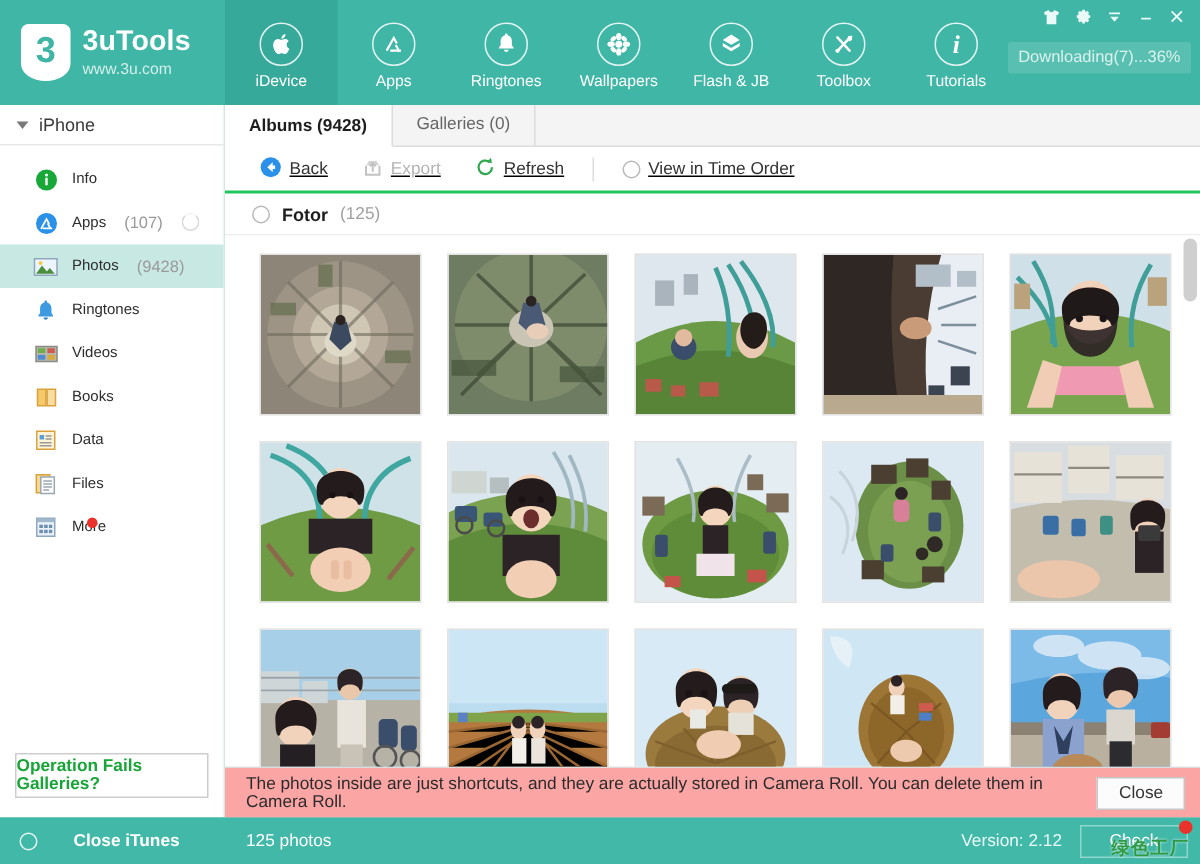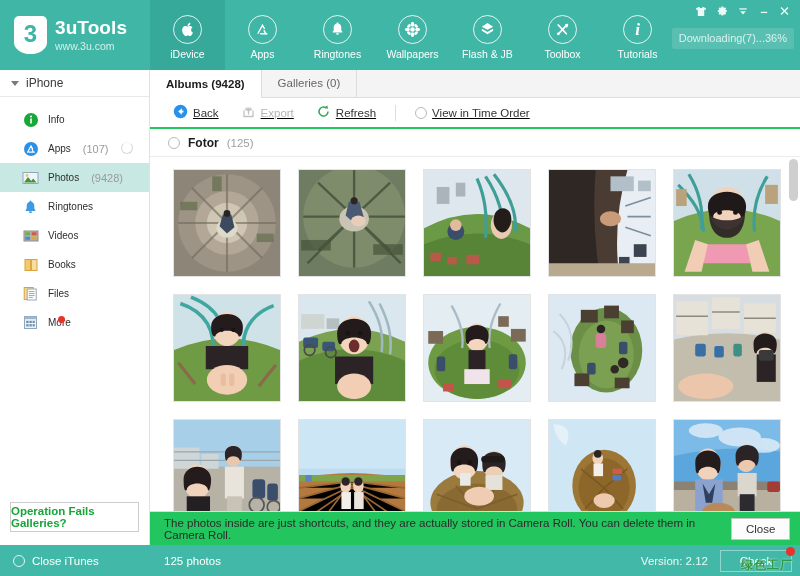--- a/index.html
+++ b/index.html
@@ -236,21 +236,21 @@
     width: 9px; height: 42px;
     background: #cfcfcf; border-radius: 5px;
     cursor: pointer;
   }
 
   
   .notice {
     flex: 0 0 34px;
     height: 34px;
     border-top: 1px solid #dcdcdc;
-    background: #22c55e;
+    background: #fca5a5;
     display: flex; align-items: center;
     padding: 0 10px 0 14px;
     justify-content: space-between;
   }
   .notice-text { font-size: 11.5px; color: #2b2b2b; }
   .notice-close {
     width: 62px; height: 22px;
     border: 1px solid #c6c6c6; background: #fcfcfc;
     font-size: 11.5px; color: #333;
     display: flex; align-items: center; justify-content: center;
@@ -260,22 +260,23 @@
   
   .bottombar {
     flex: 0 0 31px;
     height: 31px;
     background: #41b8a8;
     display: flex; align-items: center;
     position: relative;
   }
   .bb-left {
     width: 150px; flex: 0 0 150px;
-    display: flex; align-items: flex-end; gap: 7px;
+    display: flex; align-items: flex-end; gap: 24px;
     padding-left: 13px;
+    font-weight: bold;
   }
   .bb-circle { width: 12px; height: 12px; border-radius: 50%; border: 1.4px solid #e6f6f3; }
   .bb-itunes { font-size: 11.5px; color: #fff; }
   .bb-right { flex: 1; display: flex; align-items: center; justify-content: space-between; padding: 0 8px 0 14px; }
   .bb-photos { font-size: 11.5px; color: #fff; }
   .bb-tail { display: flex; align-items: center; gap: 12px; }
   .bb-version { font-size: 11.5px; color: #eafaf7; }
   .bb-check {
     position: relative;
     min-width: 72px; height: 22px;
@@ -499,20 +500,30 @@
         <div class="sb-item">
           <span class="sb-ico">
             <svg width="16" height="14" viewBox="0 0 16 14">
                 <rect x="2" y="1.5" width="5.6" height="11" fill="#f5c869" stroke="#d9a23c"></rect>
                 <rect x="8.4" y="1.5" width="5.6" height="11" fill="#f8dda0" stroke="#d9a23c"></rect>
               </svg>
           </span>
           <span class="sb-label">Books</span>
         </div>
 
+        <div class="sb-item">
+          <span class="sb-ico">
+            <svg width="15" height="15" viewBox="0 0 15 15">
+                <rect x="1.5" y="1.5" width="12" height="12" fill="#fdf3d6" stroke="#d9a23c"></rect>
+                <rect x="3.4" y="4" width="3" height="3" fill="#5b9fd6"></rect>
+                <path stroke="#9a9a9a" stroke-width="1" d="M7.4 4.6h4M7.4 6.6h4M3.4 9.2h8M3.4 11.2h8"></path>
+              </svg>
+          </span>
+          <span class="sb-label">Data</span>
+        </div>
 
         <div class="sb-item">
           <span class="sb-ico">
             <svg width="15" height="15" viewBox="0 0 15 15">
                 <rect x="1.2" y="1.5" width="9" height="12" fill="#f5d995" stroke="#d9a23c"></rect>
                 <rect x="4.2" y="3" width="9" height="11" fill="#fff" stroke="#9aa7b5"></rect>
                 <path stroke="#9aa7b5" stroke-width="1" d="M5.8 5.6h5.8M5.8 7.6h5.8M5.8 9.6h5.8M5.8 11.6h4"></path>
               </svg>
           </span>
           <span class="sb-label">Files</span>

